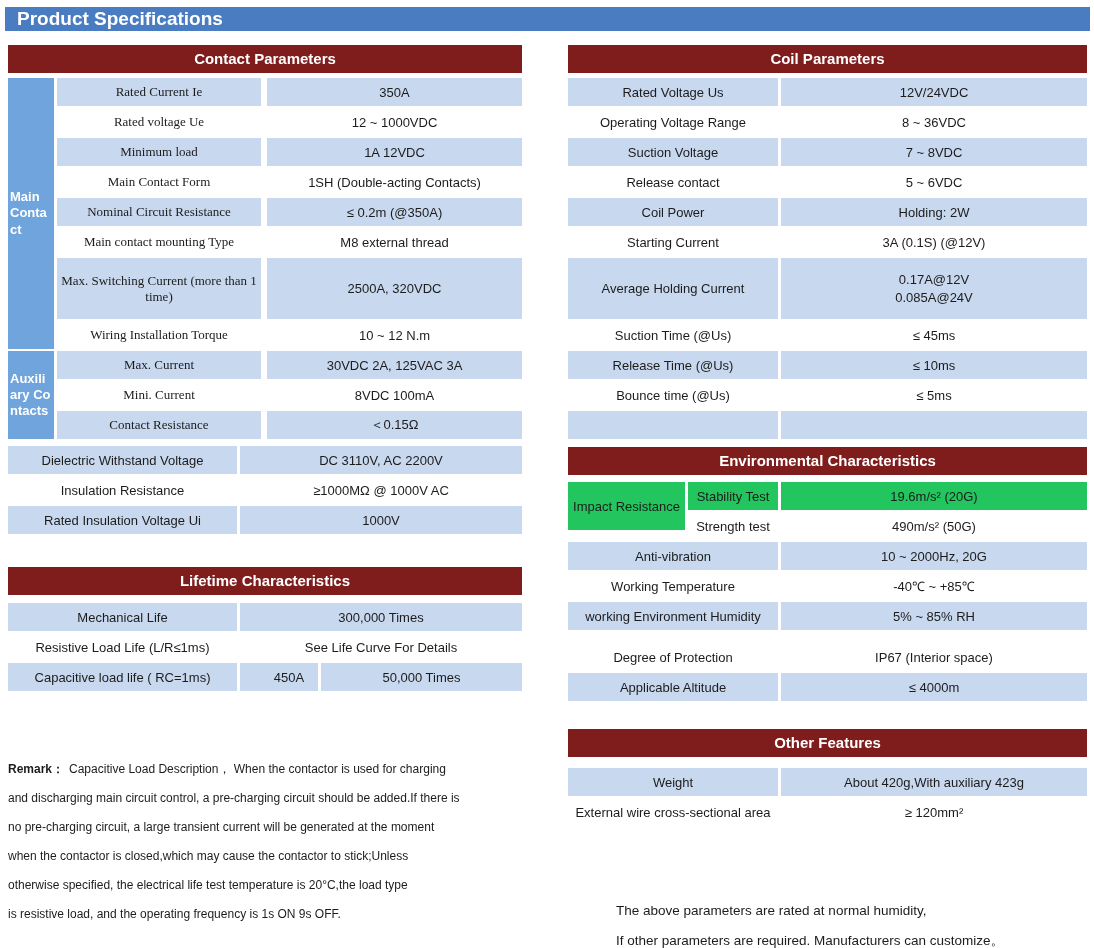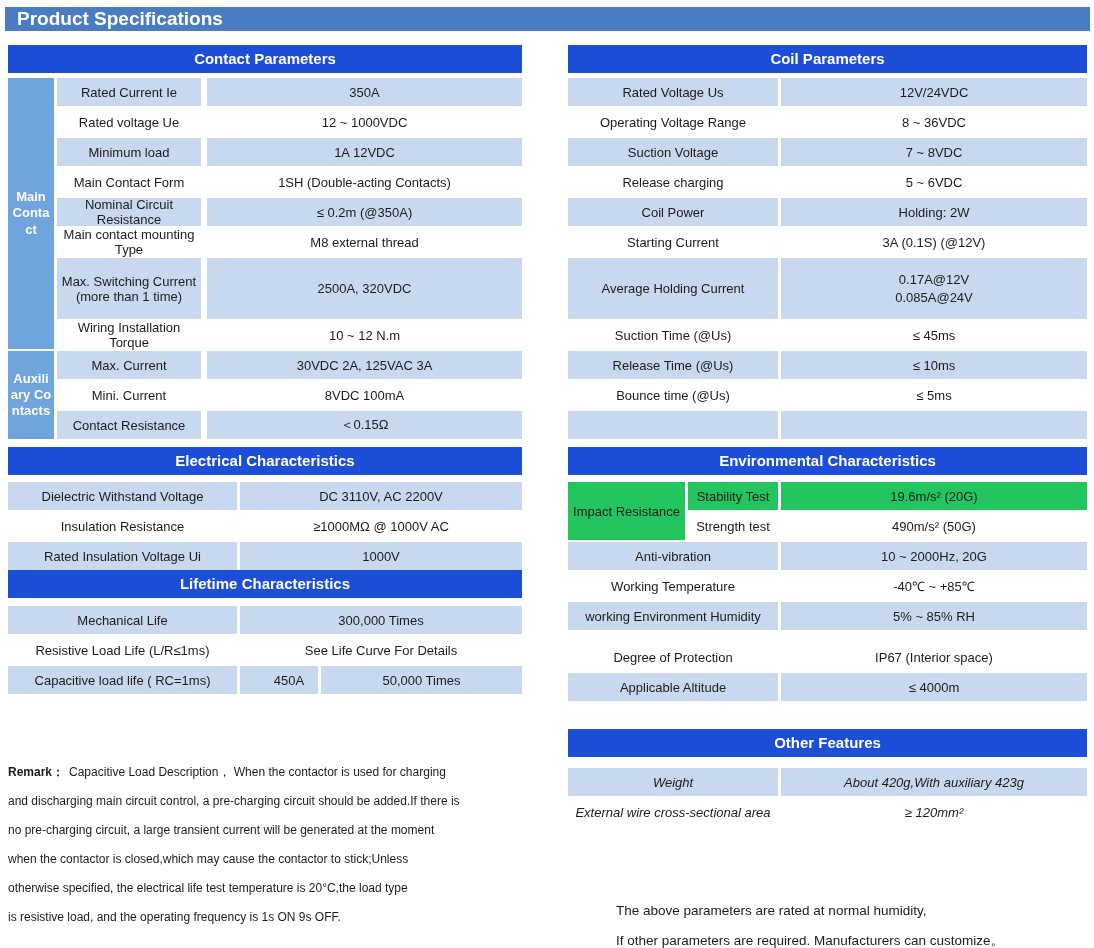--- a/index.html
+++ b/index.html
@@ -10,56 +10,56 @@
   }
   .topbar{
     position:absolute;left:5px;top:7px;width:1085px;height:24px;
     background:#4a7cc1;color:#fff;font-weight:bold;font-size:19px;
     line-height:24px;padding-left:12px;box-sizing:border-box;
   }
   .col{position:absolute;top:45px;}
   .col-left{left:8px;width:514px;}
   .col-right{left:568px;width:519px;}
   .section-header{
-    height:28px;line-height:28px;background:#1d4ed8;color:#fff;
+    height:28px;line-height:28px;background:#7f1d1d;color:#fff;
     text-align:center;font-weight:bold;font-size:15px;
   }
   .t-body{margin-top:5px;}
   .t-body7{margin-top:7px;}
   .t-body8{margin-top:8px;}
-  .t-body11{margin-top:11px;font-style:italic;}
+  .t-body11{margin-top:11px;}
   .mt8{margin-top:8px;}
   .mt28{margin-top:28px;}
-  .mt33{}
+  .mt33{margin-top:33px;}
   .row{display:flex;height:28px;}
   .row.tall{height:61px;}
   .vgap > .row + .row{margin-top:2px;}
   .vgap > .group + .group{margin-top:2px;}
   .vgap > .env-group + .row{margin-top:2px;}
   .cell{
     display:flex;align-items:center;justify-content:center;
     text-align:center;font-size:13px;box-sizing:border-box;padding:0 2px;
   }
-  .lbl{width:144px;margin-right:6px;}
+  .lbl{width:204px;margin-right:6px;font-family:Liberation Serif, serif;}
   .lbl-wide{width:229px;margin-right:3px;}
   .lbl-r{width:210px;margin-right:3px;}
   .val{flex:1;}
   .sh > .cell{background:#c8d8ef;}
   .cs{background:#22c55e;}
   .group{display:flex;}
   .side{
     width:46px;margin-right:3px;background:#6fa4dc;color:#fff;
     font-weight:bold;font-size:13px;line-height:1.25;
-    display:flex;align-items:center;justify-content:center;text-align:center;
+    display:flex;align-items:center;justify-content:center;
     word-break:break-all;overflow-wrap:anywhere;padding:2px;box-sizing:border-box;
   }
   .rows{flex:1;}
   .cap-a{width:78px;margin-right:3px;padding-left:22px;}
   .env-group{display:flex;}
-  .impact{width:117px;margin-right:3px;height:58px;}
+  .impact{width:117px;margin-right:3px;height:48px;}
   .env-sub{flex:1;}
   .sub-lbl{width:90px;margin-right:3px;}
   .env-body > .row.mt13{margin-top:13px;}
   .two-line{line-height:1.35;}
   .remark{margin-top:64px;font-size:12px;line-height:29px;white-space:nowrap;}
   .remark .b{font-weight:bold;margin-right:5px;}
   .footer-note{margin-top:70px;padding-left:48px;font-size:13.5px;line-height:30px;white-space:nowrap;}
 </style>
 </head>
 <body>
@@ -119,21 +119,20 @@
           <div class="cell val">8VDC 100mA</div>
         </div>
         <div class="row sh">
           <div class="cell lbl">Contact Resistance</div>
           <div class="cell val">＜0.15Ω</div>
         </div>
       </div>
     </div>
   </div>
 
-  <div class="section-header mt8">Electrical Characteristics</div>
   <div class="t-body7 vgap">
     <div class="row sh">
       <div class="cell lbl-wide">Dielectric Withstand Voltage</div>
       <div class="cell val">DC 3110V, AC 2200V</div>
     </div>
     <div class="row">
       <div class="cell lbl-wide">Insulation Resistance</div>
       <div class="cell val">≥1000MΩ @ 1000V AC</div>
     </div>
     <div class="row sh">
@@ -179,21 +178,21 @@
     </div>
     <div class="row">
       <div class="cell lbl-r">Operating Voltage Range</div>
       <div class="cell val">8 ~ 36VDC</div>
     </div>
     <div class="row sh">
       <div class="cell lbl-r">Suction Voltage</div>
       <div class="cell val">7 ~ 8VDC</div>
     </div>
     <div class="row">
-      <div class="cell lbl-r">Release charging</div>
+      <div class="cell lbl-r">Release contact</div>
       <div class="cell val">5 ~ 6VDC</div>
     </div>
     <div class="row sh">
       <div class="cell lbl-r">Coil Power</div>
       <div class="cell val">Holding: 2W</div>
     </div>
     <div class="row">
       <div class="cell lbl-r">Starting Current</div>
       <div class="cell val">3A (0.1S) (@12V)</div>
     </div>

